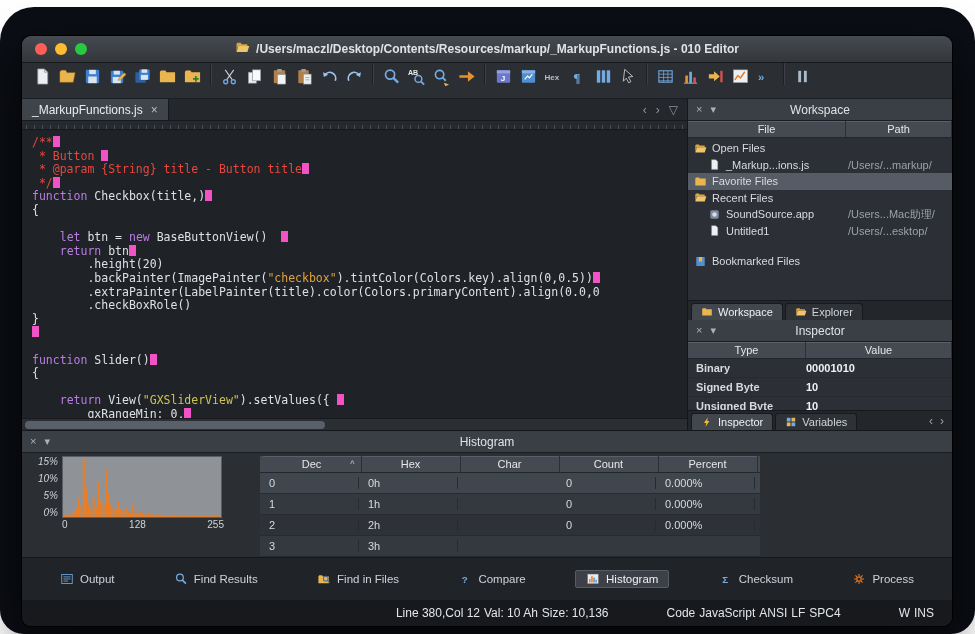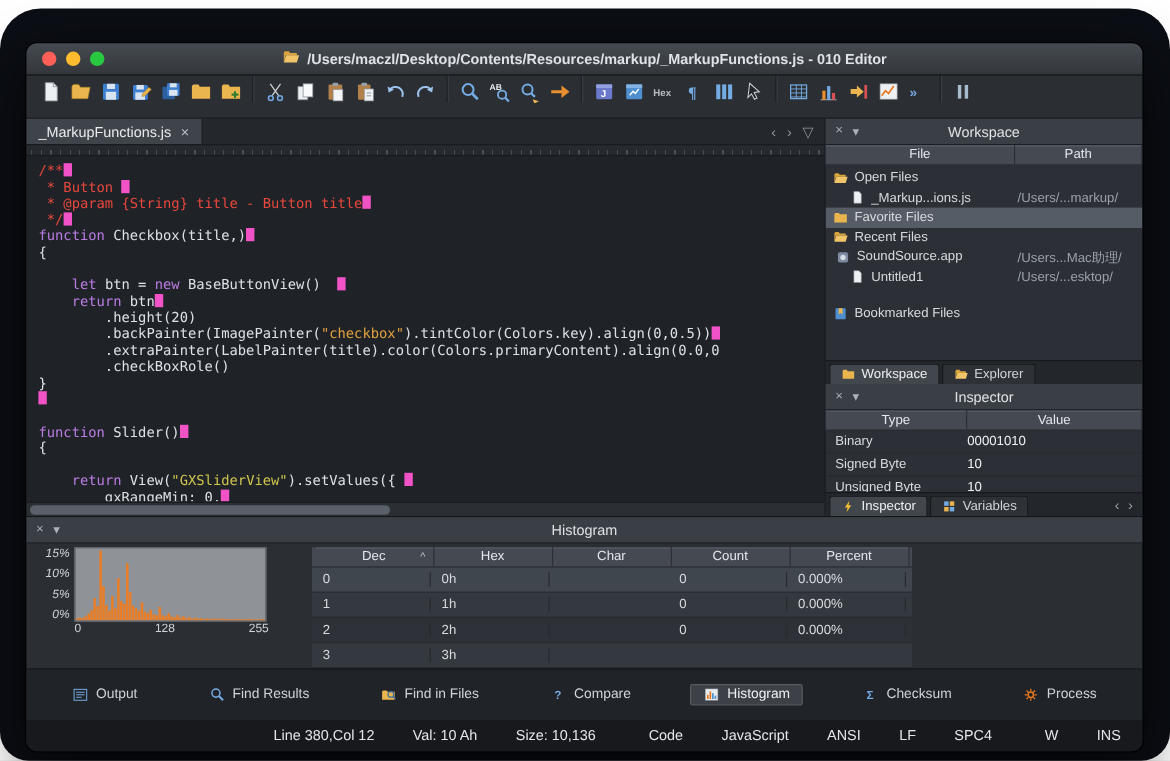--- a/index.html
+++ b/index.html
@@ -68,21 +68,21 @@
   .ws-row { display: flex; height: 16.5px; align-items: center; color: #d7dbdf; }
   .ws-row.selected { background: #565c65; }
   .ws-label { display: flex; align-items: center; gap: 5px; flex: 1; min-width: 0; overflow: hidden; white-space: nowrap; }
   .ws-path { flex: 0 0 106px; color: #9aa1a9; padding-left: 2px; white-space: nowrap; overflow: hidden; }
   .panel-tabs { flex: 0 0 20px; background: #23262b; display: flex; align-items: flex-end; gap: 2px;
                 padding: 0 3px; border-top: 1px solid #17191c; }
   .ptab { display: flex; align-items: center; gap: 5px; font-size: 11px; color: #cfd4d9; padding: 0 9px;
           background: #2e3237; border: 1px solid #17191c; border-bottom: none; border-radius: 3px 3px 0 0; height: 17px; }
   .ptab.active { background: #42474e; color: #eef1f4; }
   .ptab-nav { margin-left: auto; color: #9aa1a9; display: flex; gap: 7px; padding: 0 5px 2px 0; font-size: 12px; }
-  .ins-rows { flex: 1; overflow: hidden; }
+  .ins-rows { flex: 1; overflow: hidden; font-weight: bold; }
   .ins-row { display: flex; height: 19px; font-size: 11px; align-items: center; border-bottom: 1px solid #272b30; }
   .ins-type { flex: 0 0 118px; padding-left: 8px; color: #d7dbdf; }
   .ins-val { flex: 1; color: #eef1f4; }
 
   
   .bottom-panel { flex: 0 0 118px; background: #2b2f34; border-top: 1px solid #15181b; display: flex; flex-direction: column; }
   .bp-content { flex: 1; display: flex; min-height: 0; padding: 3px 0 0 8px; gap: 12px; }
   .chart-block { flex: 0 0 218px; display: flex; flex-direction: column; color: #cfd4d9; }
   .chart-row { display: flex; font-style: italic; }
   .yticks { width: 32px; display: flex; flex-direction: column; justify-content: space-between;
@@ -99,21 +99,21 @@
 
   
   .tool-tabs { flex: 0 0 21px; background: #202328; border-top: 1px solid #15181b;
                display: flex; align-items: center; justify-content: space-between; padding: 12px 28px; }
   .ttab { display: flex; align-items: center; gap: 6px; font-size: 11.5px; color: #cfd4d9; padding: 0 10px; height: 18px; }
   .ttab.active { background: #3d4147; border: 1px solid #565c64; border-radius: 2px; color: #eef1f4; }
 
   
   .statusbar { flex: 0 0 26px; background: #17191d; display: flex; align-items: center;
                justify-content: flex-end; padding-right: 18px; color: #e2e6ea; font-size: 12px; }
-  .sb-group { display: flex; gap: 32px; margin-left: 44px; }
+  .sb-group { display: flex; gap: 4px; margin-left: 58px; }
 </style>
 </head>
 <body>
 
 <div class="backdrop">
   <div class="window">
 
     <div class="titlebar">
       <div class="traffic">
         <span class="tl red"></span>
@@ -396,21 +396,21 @@
                     <svg width="13" height="13" viewBox="0 0 20 20">
                       <path d="M2 16V5l1.3-1.3h4.2L9 5.5h7.5V8H4z" fill="#d9a33e"></path>
                       <path d="M2 16l2.5-8H19l-2.5 8z" fill="#f0c468"></path>
                     </svg>
                   </span>
                   <span>Recent Files</span>
                 </span>
                 <span class="ws-path"></span>
               </div>
               <div class="ws-row">
-                <span class="ws-label" style="padding-left: 8px;">
+                <span class="ws-label" style="padding-left: 20px;">
                   <span style="display: inline-flex;">
                     <svg width="13" height="13" viewBox="0 0 20 20">
                       <rect x="3.5" y="3.5" width="13" height="13" rx="2.5" fill="#7d8aa0"></rect>
                       <circle cx="10" cy="10" r="3.4" fill="#d7dde5"></circle>
                     </svg>
                   </span>
                   <span>SoundSource.app</span>
                 </span>
                 <span class="ws-path">/Users...Mac助理/</span>
               </div>

